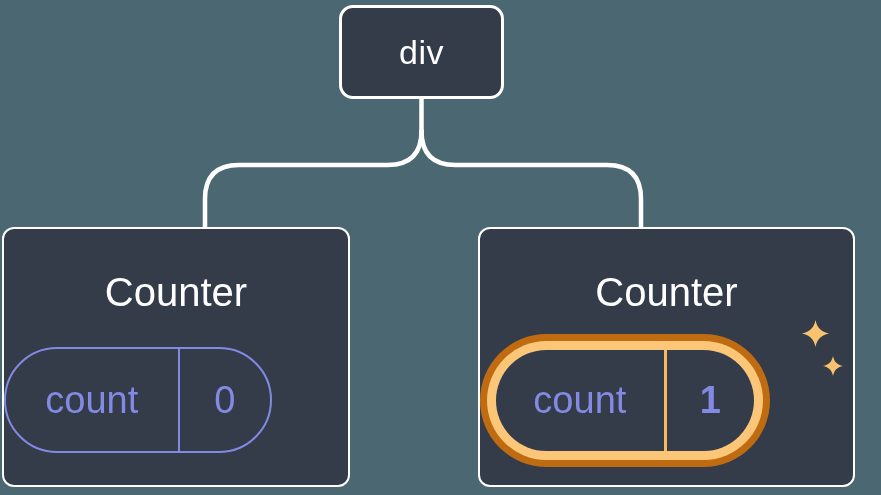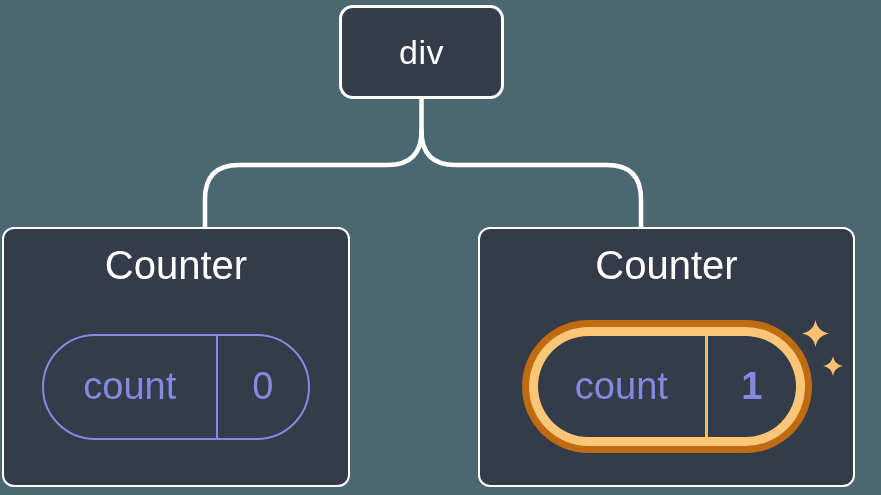--- a/index.html
+++ b/index.html
@@ -57,36 +57,35 @@
     letter-spacing: 0.5px;
   }
   .card {
     top: 227px;
     height: 260px;
     border-width: 2.5px;
     border-radius: 12px;
     display: flex;
     flex-direction: column;
     align-items: center;
-    padding-top: 13px;
+    padding-top: 40px;
   }
   .card-left  { left: 2px;   width: 348px; }
   .card-right { left: 478px; width: 377px; }
   .card-title {
     color: var(--title-text);
     font-size: 40px;
     font-weight: 500;
     line-height: 1.15;
     text-align: center;
   }
   .pill-area {
     flex: 1;
     display: flex;
     align-items: center;
-    justify-content: center;
     width: 100%;
   }
   .state-pill {
     display: flex;
     align-items: stretch;
     overflow: hidden;
   }
   .purple-pill {
     width: 268px; height: 106px;
     border: 2px solid var(--state-purple);

